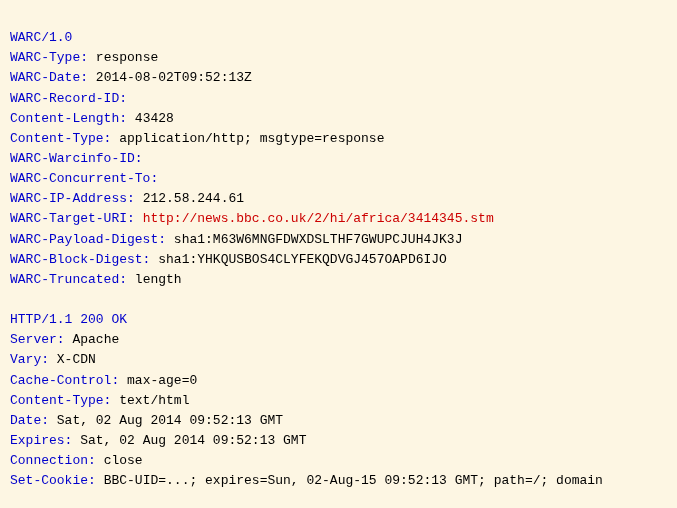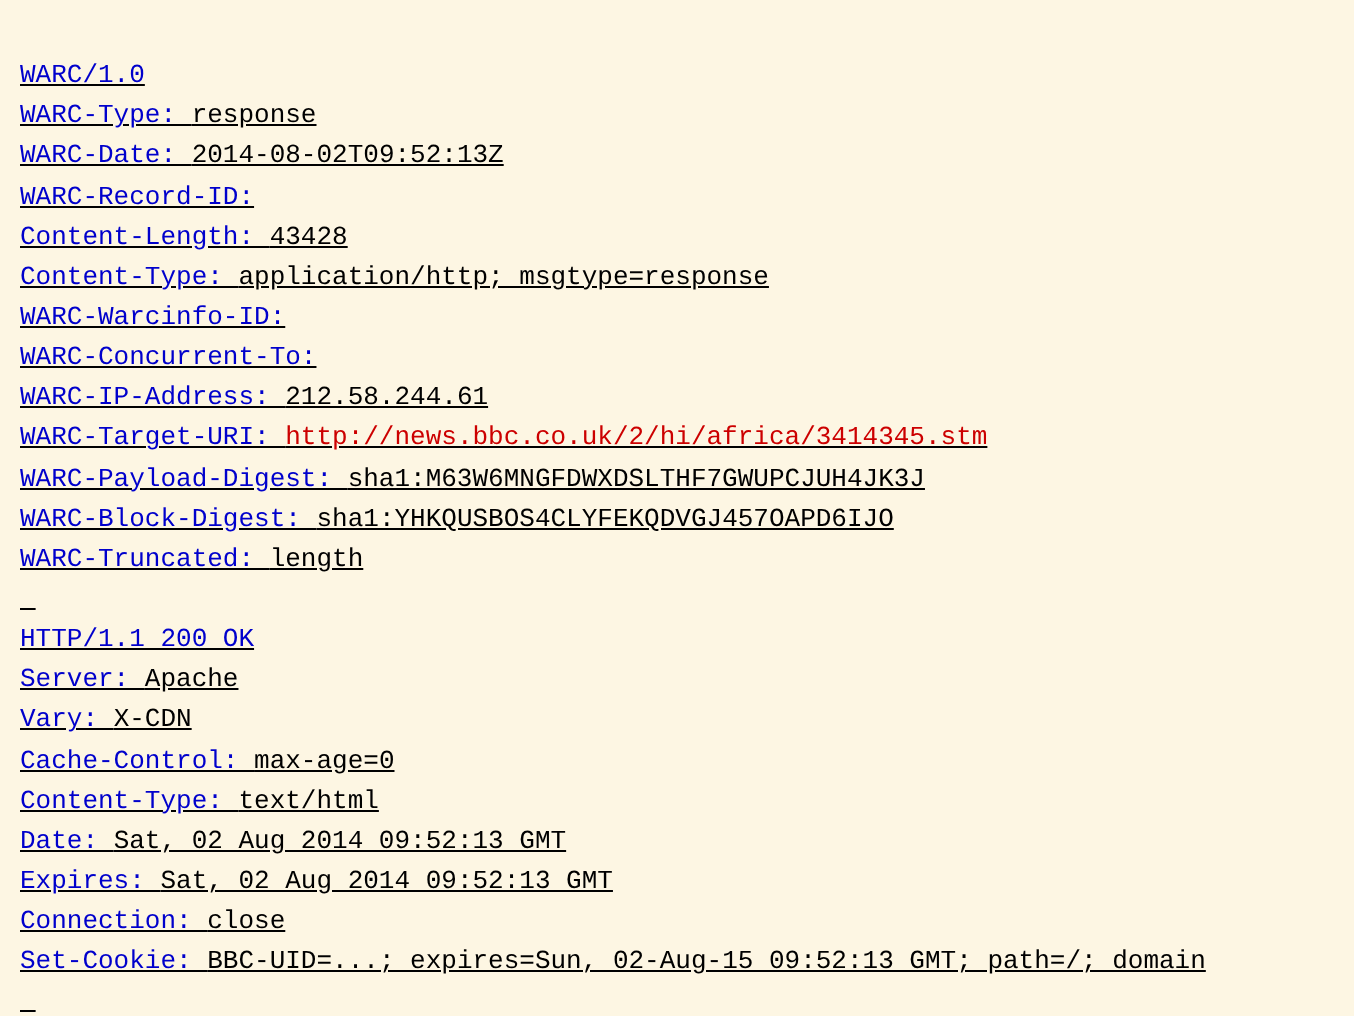--- a/index.html
+++ b/index.html
@@ -19,20 +19,19 @@
     }
 
     .code-block {
       line-height: 1.55;
       white-space: pre;
     }
 
     .line {
       display: block;
       white-space: pre;
-      text-decoration: underline;
     }
   </style>
 </head>
 <body>
 
 <div class="code-block" id="code-container">
 <span class="line"><span style="color: rgb(0, 0, 204);">WARC/1.0</span></span><span class="line"><span style="color: rgb(0, 0, 204);">WARC-Type: </span><span style="color: rgb(0, 0, 0);">response</span></span><span class="line"><span style="color: rgb(0, 0, 204);">WARC-Date: </span><span style="color: rgb(0, 0, 0);">2014-08-02T09:52:13Z</span></span><span class="line"><span style="color: rgb(0, 0, 204);">WARC-Record-ID:</span></span><span class="line"><span style="color: rgb(0, 0, 204);">Content-Length: </span><span style="color: rgb(0, 0, 0);">43428</span></span><span class="line"><span style="color: rgb(0, 0, 204);">Content-Type: </span><span style="color: rgb(0, 0, 0);">application/http; msgtype=response</span></span><span class="line"><span style="color: rgb(0, 0, 204);">WARC-Warcinfo-ID:</span></span><span class="line"><span style="color: rgb(0, 0, 204);">WARC-Concurrent-To:</span></span><span class="line"><span style="color: rgb(0, 0, 204);">WARC-IP-Address: </span><span style="color: rgb(0, 0, 0);">212.58.244.61</span></span><span class="line"><span style="color: rgb(0, 0, 204);">WARC-Target-URI: </span><span style="color: rgb(204, 0, 0);">http://news.bbc.co.uk/2/hi/africa/3414345.stm</span></span><span class="line"><span style="color: rgb(0, 0, 204);">WARC-Payload-Digest: </span><span style="color: rgb(0, 0, 0);">sha1:M63W6MNGFDWXDSLTHF7GWUPCJUH4JK3J</span></span><span class="line"><span style="color: rgb(0, 0, 204);">WARC-Block-Digest: </span><span style="color: rgb(0, 0, 0);">sha1:YHKQUSBOS4CLYFEKQDVGJ457OAPD6IJO</span></span><span class="line"><span style="color: rgb(0, 0, 204);">WARC-Truncated: </span><span style="color: rgb(0, 0, 0);">length</span></span><span class="line">&nbsp;</span><span class="line"><span style="color: rgb(0, 0, 204);">HTTP/1.1 200 OK</span></span><span class="line"><span style="color: rgb(0, 0, 204);">Server: </span><span style="color: rgb(0, 0, 0);">Apache</span></span><span class="line"><span style="color: rgb(0, 0, 204);">Vary: </span><span style="color: rgb(0, 0, 0);">X-CDN</span></span><span class="line"><span style="color: rgb(0, 0, 204);">Cache-Control: </span><span style="color: rgb(0, 0, 0);">max-age=0</span></span><span class="line"><span style="color: rgb(0, 0, 204);">Content-Type: </span><span style="color: rgb(0, 0, 0);">text/html</span></span><span class="line"><span style="color: rgb(0, 0, 204);">Date: </span><span style="color: rgb(0, 0, 0);">Sat, 02 Aug 2014 09:52:13 GMT</span></span><span class="line"><span style="color: rgb(0, 0, 204);">Expires: </span><span style="color: rgb(0, 0, 0);">Sat, 02 Aug 2014 09:52:13 GMT</span></span><span class="line"><span style="color: rgb(0, 0, 204);">Connection: </span><span style="color: rgb(0, 0, 0);">close</span></span><span class="line"><span style="color: rgb(0, 0, 204);">Set-Cookie: </span><span style="color: rgb(0, 0, 0);">BBC-UID=...; expires=Sun, 02-Aug-15 09:52:13 GMT; path=/; domain</span></span><span class="line">&nbsp;</span></div>
 
 </body></html>

